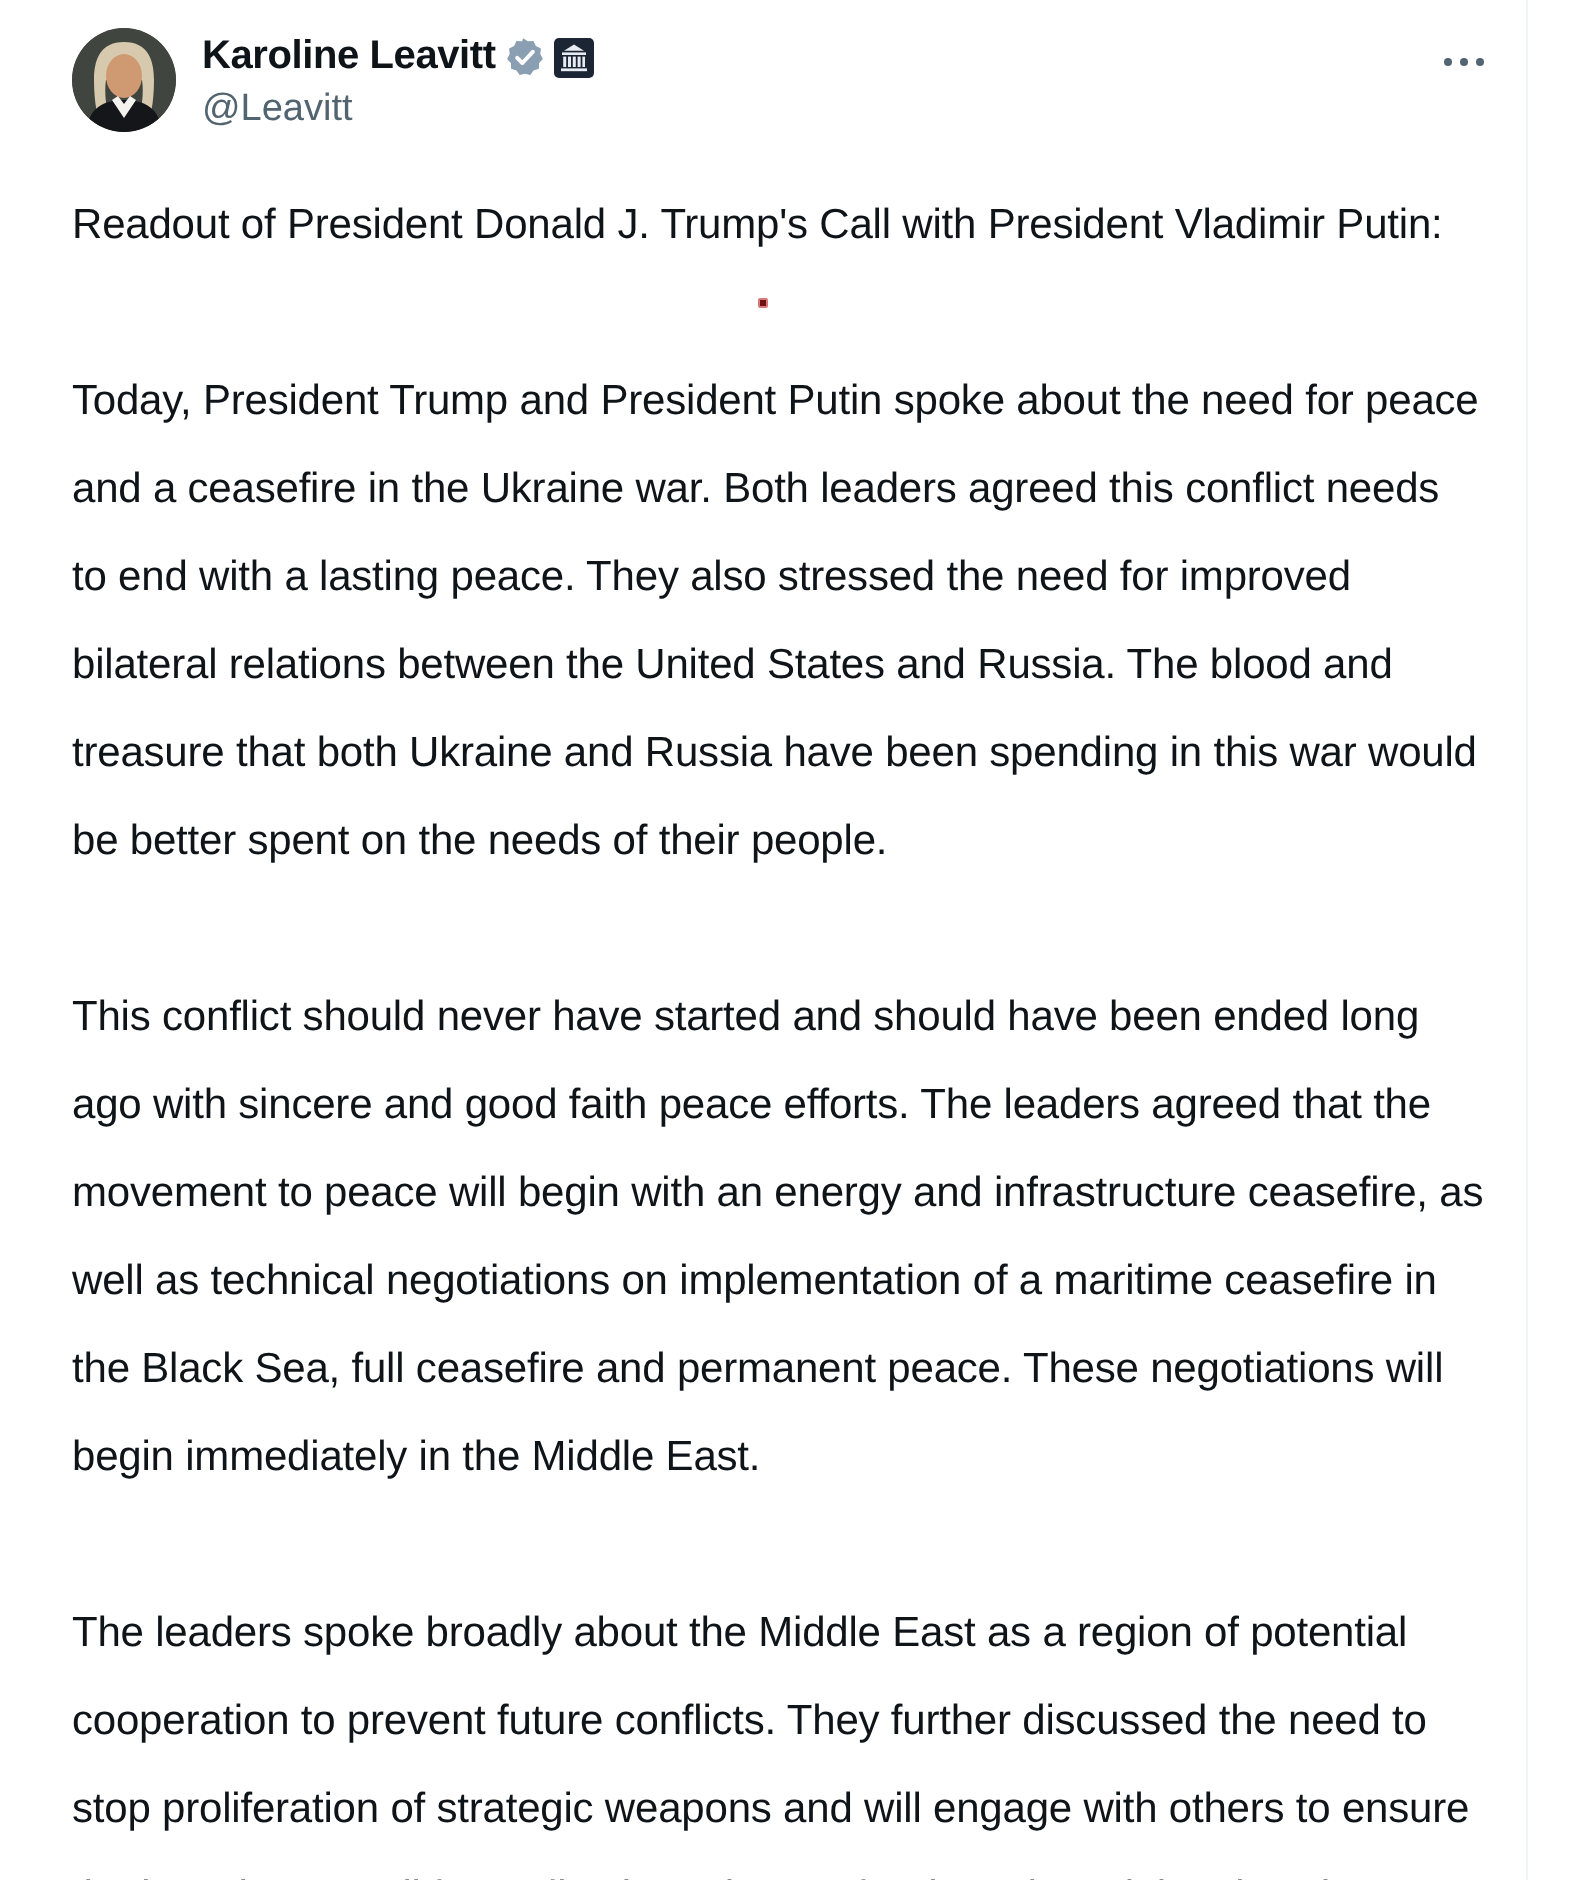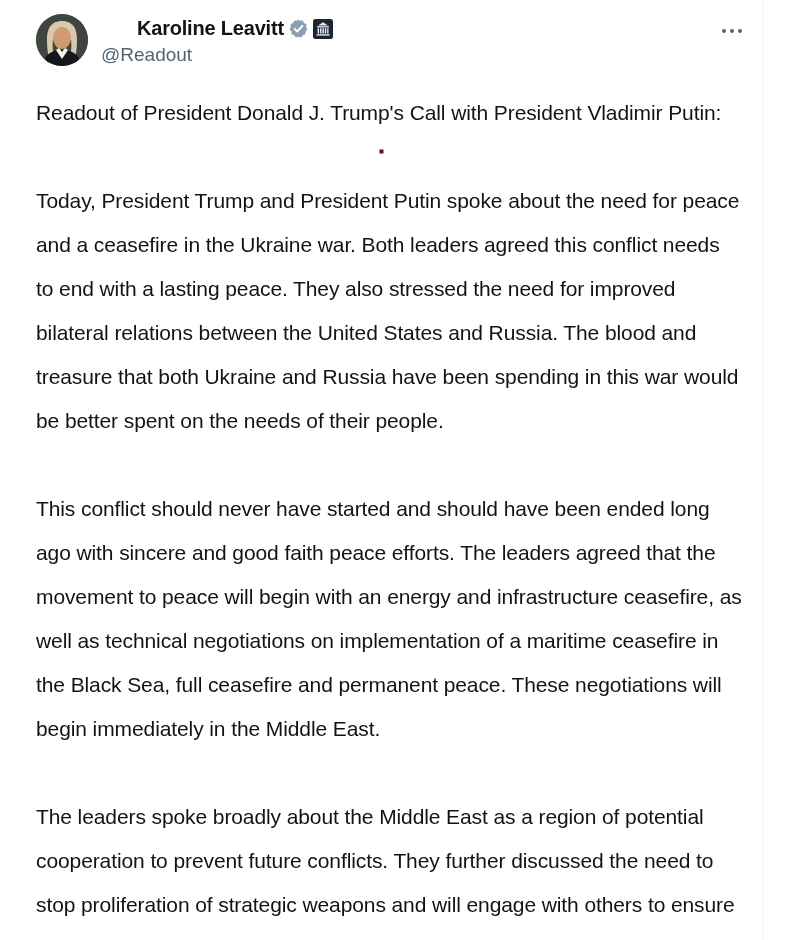--- a/index.html
+++ b/index.html
@@ -16,21 +16,21 @@
     background:#eff3f4;
   }
   .tweet { padding:14px 87px 0 36px; position:relative; }
   .tweet-header { display:flex; align-items:flex-start; width:706px; }
   .avatar {
     width:52px; height:52px; border-radius:50%; overflow:hidden; flex:none;
     background:#40463f; cursor:pointer;
   }
   .avatar svg { display:block; }
   .author-block { margin-left:13px; padding-top:3px; }
-  .author-line { display:flex; align-items:center; gap:5px;margin-left:36px; }
+  .author-line { display:flex; align-items:center; gap:5px; }
   .display-name {
     font-weight:bold; font-size:20px; color:#0f1419; letter-spacing:-0.2px;
     cursor:pointer;
   }
   .badge { display:inline-flex; align-items:center; cursor:pointer; }
   .handle { font-size:19px; color:#536471; margin-top:4px; }
   .more-btn {
     margin-left:auto; display:flex; gap:4px; padding-top:15px; cursor:pointer;
   }
   .more-btn i {
@@ -101,21 +101,21 @@
             <rect x="4" y="7.2" width="12" height="1.3" fill="#e8ecf2"></rect>
             <rect x="4.6" y="9.3" width="1.5" height="5.2" fill="#e8ecf2"></rect>
             <rect x="7.0" y="9.3" width="1.5" height="5.2" fill="#e8ecf2"></rect>
             <rect x="9.4" y="9.3" width="1.5" height="5.2" fill="#e8ecf2"></rect>
             <rect x="11.8" y="9.3" width="1.5" height="5.2" fill="#e8ecf2"></rect>
             <rect x="14.2" y="9.3" width="1.3" height="5.2" fill="#e8ecf2"></rect>
             <rect x="3.5" y="15.2" width="13" height="1.4" fill="#e8ecf2"></rect>
           </svg>
         </span>
       </div>
-      <div class="handle">@Readout</div>
+      <div class="handle">@Leavitt</div>
     </div>
 
     <div class="more-btn" title="More">
       <i></i>
         <i></i>
         <i></i>
     </div>
   </div>
 
   <div class="tweet-text">Readout of President Donald J. Trump's Call with President Vladimir Putin:

